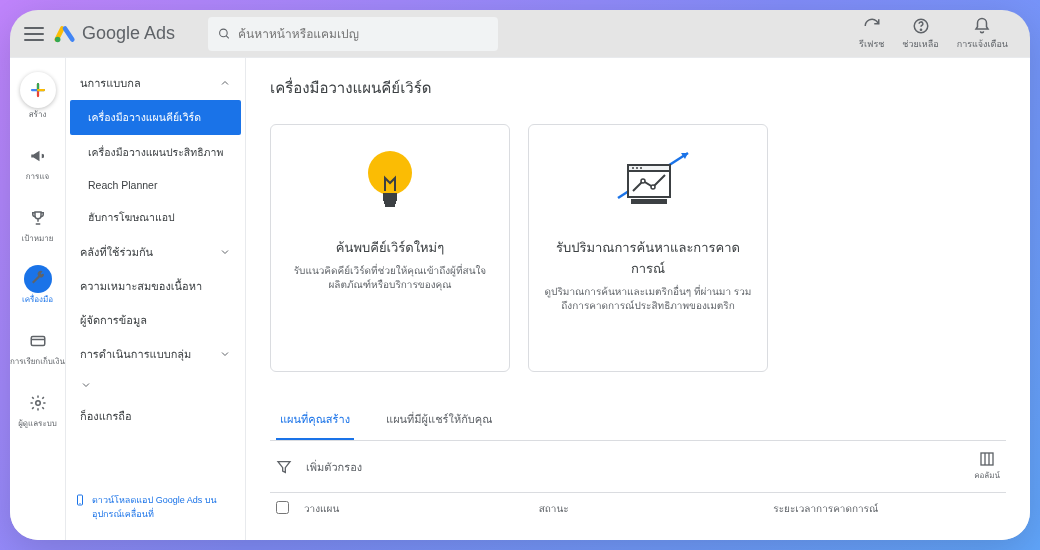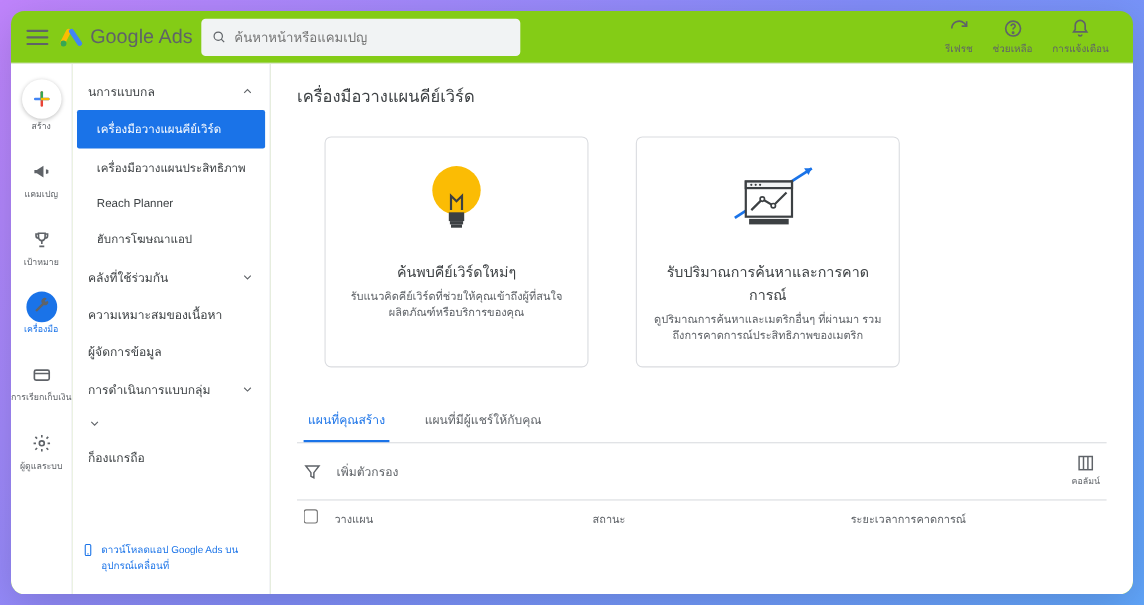--- a/index.html
+++ b/index.html
@@ -1,24 +1,24 @@
 <!DOCTYPE html>
 <html><head>
 <meta charset="utf-8">
 <style>
 * { margin: 0; padding: 0; box-sizing: border-box; font-family: "Segoe UI", Arial, sans-serif; }
 body { width: 1040px; height: 550px; background: linear-gradient(135deg, #c084fc 0%, #818cf8 50%, #60a5fa 100%); display: flex; align-items: center; justify-content: center; }
-.window { width: 1020px; height: 530px; background: #84cc16; border-radius: 12px; overflow: hidden; position: relative; box-shadow: 0 10px 40px rgba(0,0,0,0.15); }
+.window { width: 1020px; height: 530px; background: #e5e5e5; border-radius: 28px; overflow: hidden; position: relative; box-shadow: 0 10px 40px rgba(0,0,0,0.15); }
 .topbar { height: 48px; display: flex; align-items: center; padding: 0 12px; border-bottom: 1px solid #e8eaed; gap: 8px; }
 .hamburger { width: 24px; height: 24px; display: flex; flex-direction: column; justify-content: center; gap: 4px; cursor: pointer; padding: 2px; }
 .hamburger span { height: 2px; background: #5f6368; border-radius: 1px; }
 .logo { display: flex; align-items: center; gap: 6px; }
 .logo-mark { width: 22px; height: 22px; }
 .logo-text { font-size: 18px; color: #5f6368; font-weight: 400; }
-.search { flex: 0 0 auto; width: 290px; height: 34px; background: #f1f3f4; border-radius: 4px; display: flex; align-items: center; padding: 0 10px; gap: 7px; margin-left: 0; }
+.search { flex: 0 0 auto; width: 290px; height: 34px; background: #f1f3f4; border-radius: 4px; display: flex; align-items: center; padding: 0 10px; gap: 7px; margin-left: 25px; }
 .search input { border: none; background: transparent; outline: none; font-size: 12px; color: #5f6368; width: 100%; }
 .topbar-spacer { flex: 1; }
 .top-actions { display: flex; gap: 18px; margin-right: 10px; }
 .top-action { display: flex; flex-direction: column; align-items: center; gap: 2px; cursor: pointer; justify-content: space-between; }
 .top-action-icon { width: 18px; height: 18px; color: #5f6368; }
 .top-action-label { font-size: 9px; color: #5f6368; }
 .body { display: flex; height: calc(100% - 48px); }
 .rail { width: 56px; background: #fff; border-right: 1px solid #e8eaed; display: flex; flex-direction: column; align-items: center; padding-top: 10px; gap: 14px; }
 .rail-btn { display: flex; flex-direction: column; align-items: center; gap: 3px; cursor: pointer; width: 100%; padding: 4px 0; }
 .rail-create { width: 36px; height: 36px; border-radius: 50%; background: #fff; box-shadow: 0 1px 4px rgba(0,0,0,0.25); display: flex; align-items: center; justify-content: center; }
@@ -31,21 +31,21 @@
 .sp-group { }
 .sp-header { display: flex; align-items: center; justify-content: space-between; padding: 8px 14px; font-size: 11px; color: #3c4043; cursor: pointer; }
 .sp-chevron { width: 12px; height: 12px; color: #5f6368; }
 .sp-item { padding: 9px 14px 9px 22px; font-size: 10.5px; color: #3c4043; cursor: pointer; }
 .sp-item.active { background: #1a73e8; color: #fff; font-weight: 500; border-radius: 2px; margin: 0 4px; padding-left: 18px; }
 .sp-promo { position: absolute; bottom: 19px; left: 8px; right: 8px; display: flex; gap: 6px; align-items: flex-start; font-size: 9px; color: #1a73e8; cursor: pointer; }
 .sp-promo-icon { width: 12px; height: 12px; flex-shrink: 0; margin-top: 1px; }
 .main { flex: 1; background: #fff; padding: 18px 24px; overflow-y: auto; }
 .page-title { font-size: 15px; color: #3c4043; margin-bottom: 24px; }
 .cards { display: flex; gap: 18px; margin-bottom: 28px; }
-.card { width: 240px; height: 210px; border: 1px solid #dadce0; border-radius: 6px; padding: 18px 14px; display: flex; flex-direction: column; align-items: center; text-align: center; cursor: pointer; margin-left: 25px; }
+.card { width: 240px; height: 248px; border: 1px solid #dadce0; border-radius: 6px; padding: 18px 14px; display: flex; flex-direction: column; align-items: center; text-align: center; cursor: pointer; }
 .card-illus { width: 90px; height: 80px; margin-bottom: 14px; display: flex; align-items: center; justify-content: center; }
 .card-title { font-size: 13px; color: #3c4043; font-weight: 500; margin-bottom: 6px; }
 .card-desc { font-size: 10px; color: #5f6368; line-height: 1.4; }
 .tabs { display: flex; border-bottom: 1px solid #dadce0; gap: 28px; padding: 0 6px; }
 .tab { padding: 10px 4px; font-size: 11px; color: #5f6368; cursor: pointer; border-bottom: 2px solid transparent; }
 .tab.active { color: #1a73e8; border-bottom-color: #1a73e8; }
 .toolbar { display: flex; align-items: center; padding: 10px 6px; gap: 14px; border-bottom: 1px solid #dadce0; }
 .filter-icon { width: 16px; height: 16px; color: #5f6368; cursor: pointer; }
 .filter-label { font-size: 11px; color: #5f6368; cursor: pointer; }
 .toolbar-spacer { flex: 1; }
@@ -121,21 +121,21 @@
           </svg>
         </div>
         <span class="rail-label">สร้าง</span>
       </div>
       <div class="rail-btn">
         <div class="rail-icon-wrap">
             <svg class="rail-icon" viewBox="0 0 24 24" fill="currentColor">
               <path d="M3 10v4h3l8 5V5l-8 5H3zm14-1v6l3-1v-4l-3-1z"></path>
             </svg>
           </div>
-        <span class="rail-label">แคมเปญ</span>
+        <span class="rail-label">การแจ</span>
       </div>
       <div class="rail-btn">
         <div class="rail-icon-wrap">
             <svg class="rail-icon" viewBox="0 0 24 24" fill="none" stroke="currentColor" stroke-width="2">
               <path d="M8 4h8v5a4 4 0 0 1-8 0V4z"></path>
               <path d="M8 5H5v2a3 3 0 0 0 3 3M16 5h3v2a3 3 0 0 1-3 3"></path>
               <path d="M12 13v4M9 20h6"></path>
             </svg>
           </div>
         <span class="rail-label">เป้าหมาย</span>

